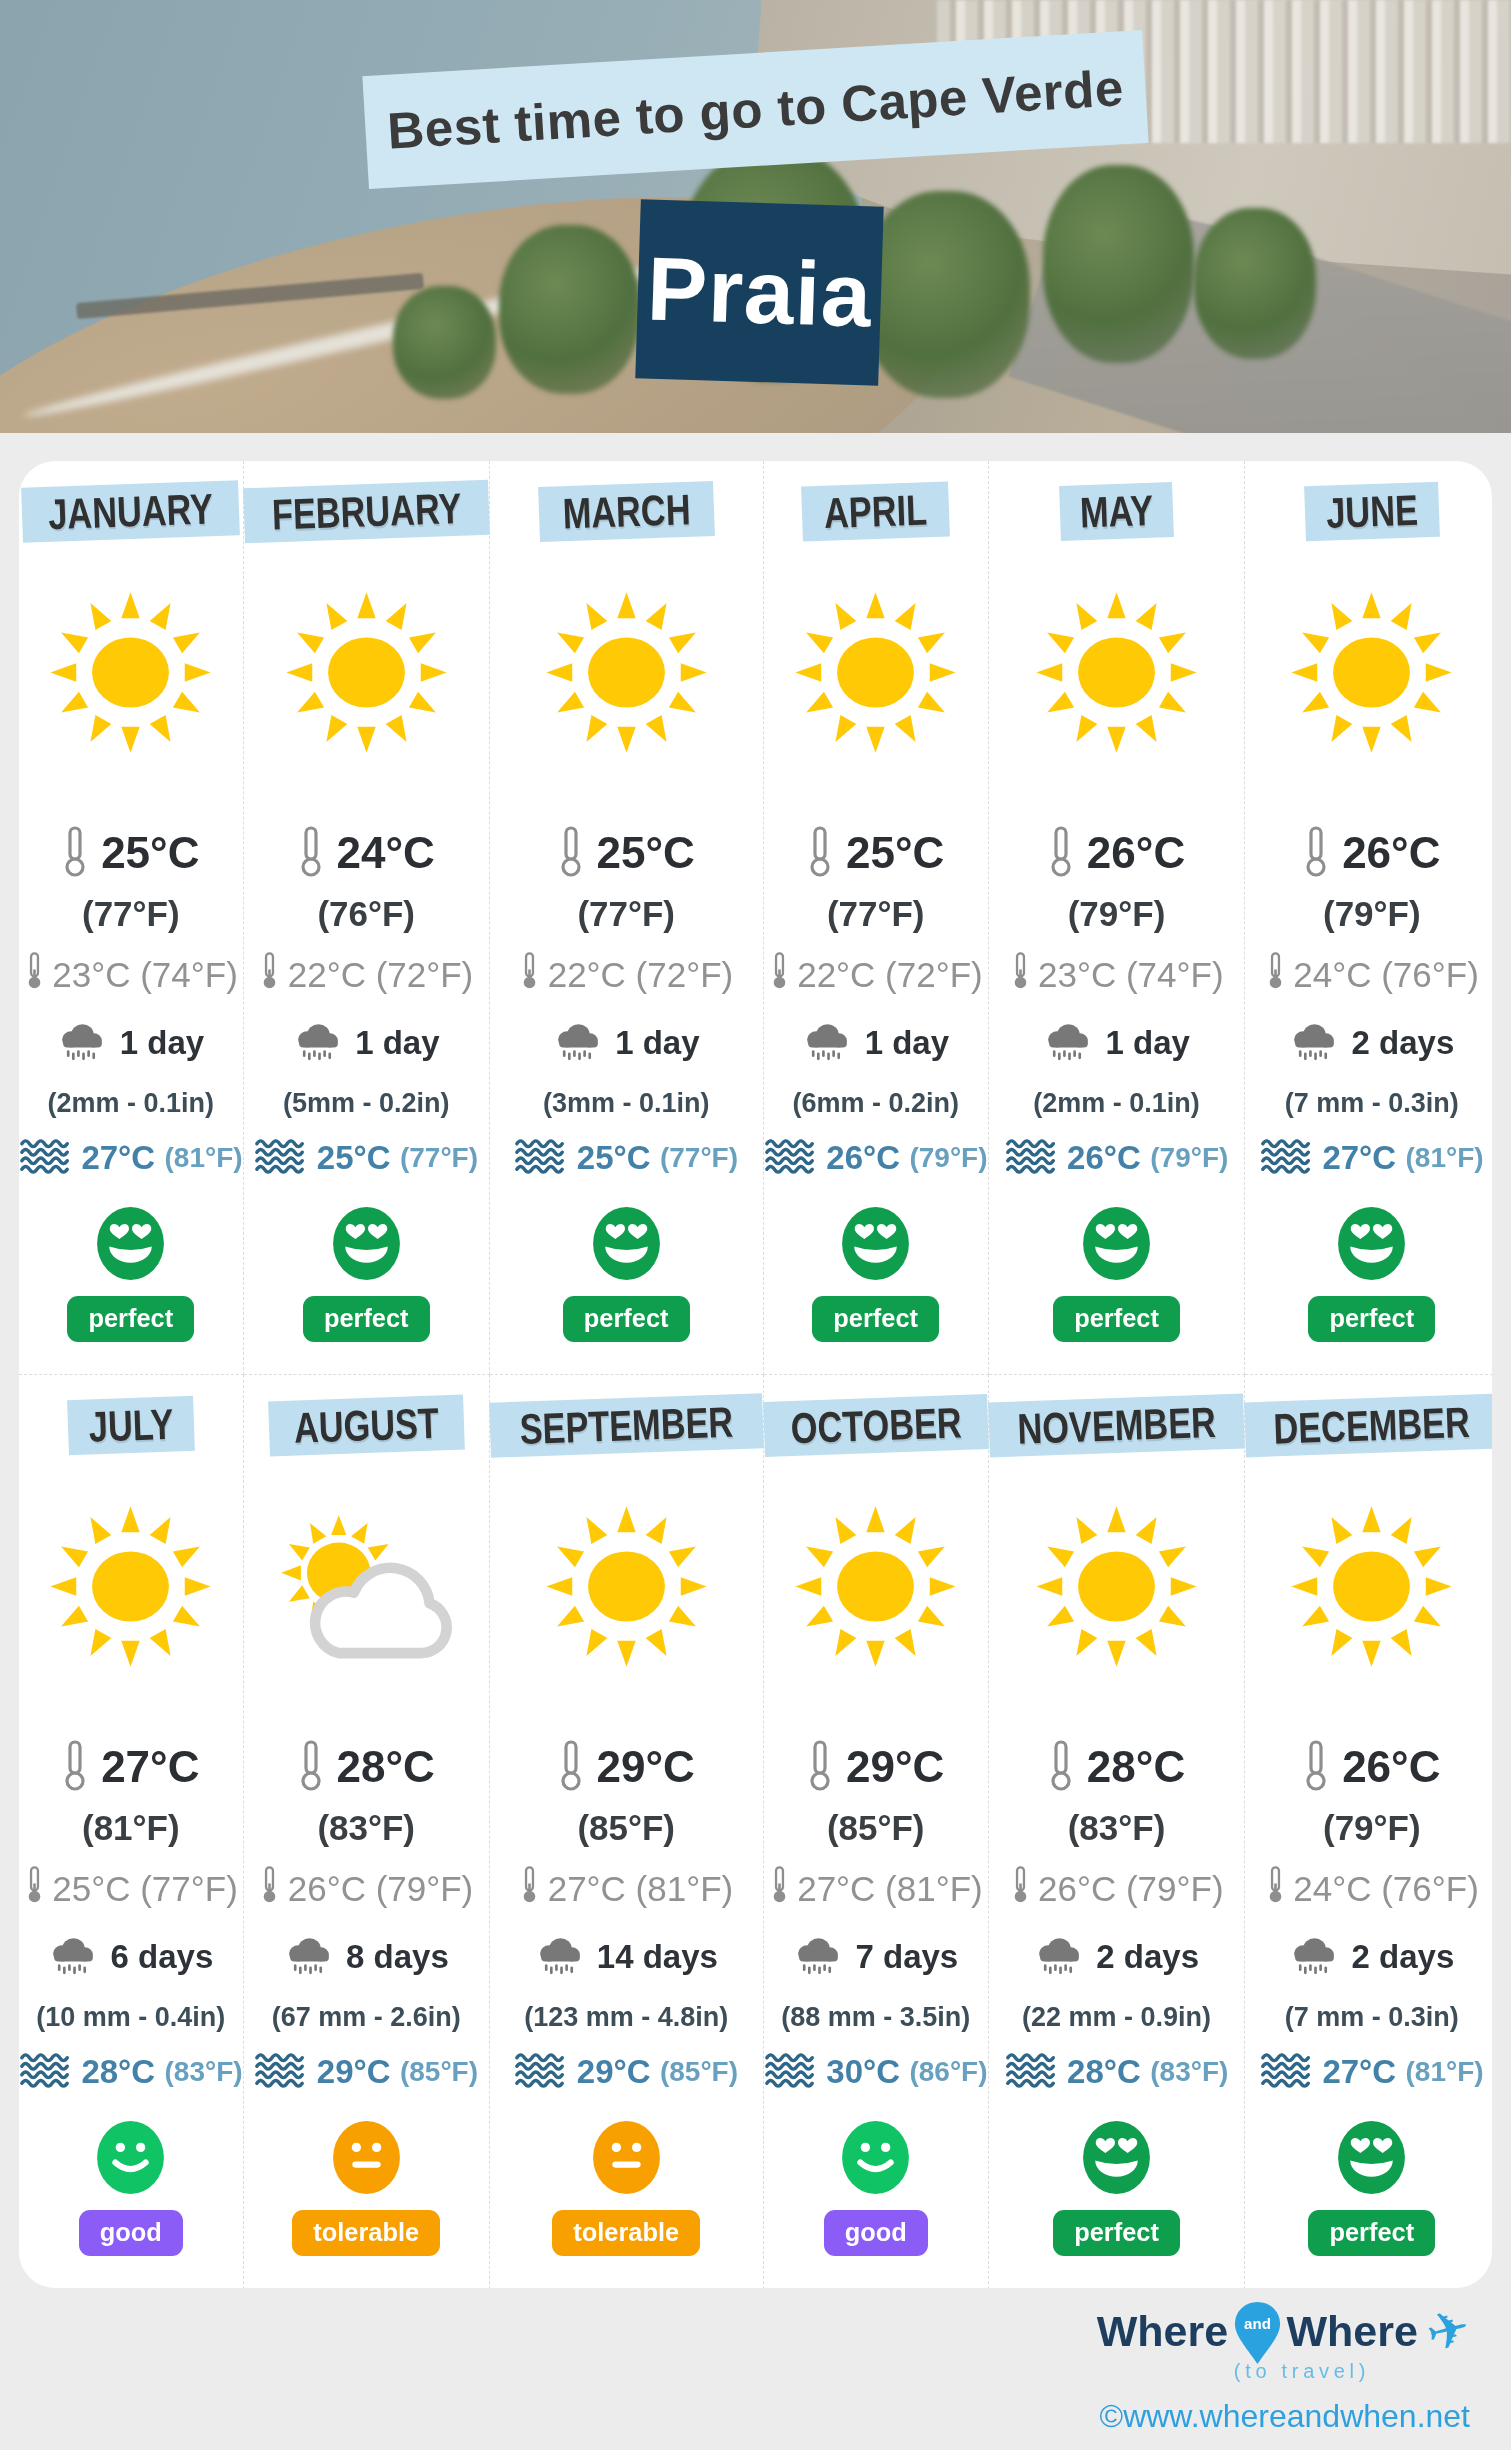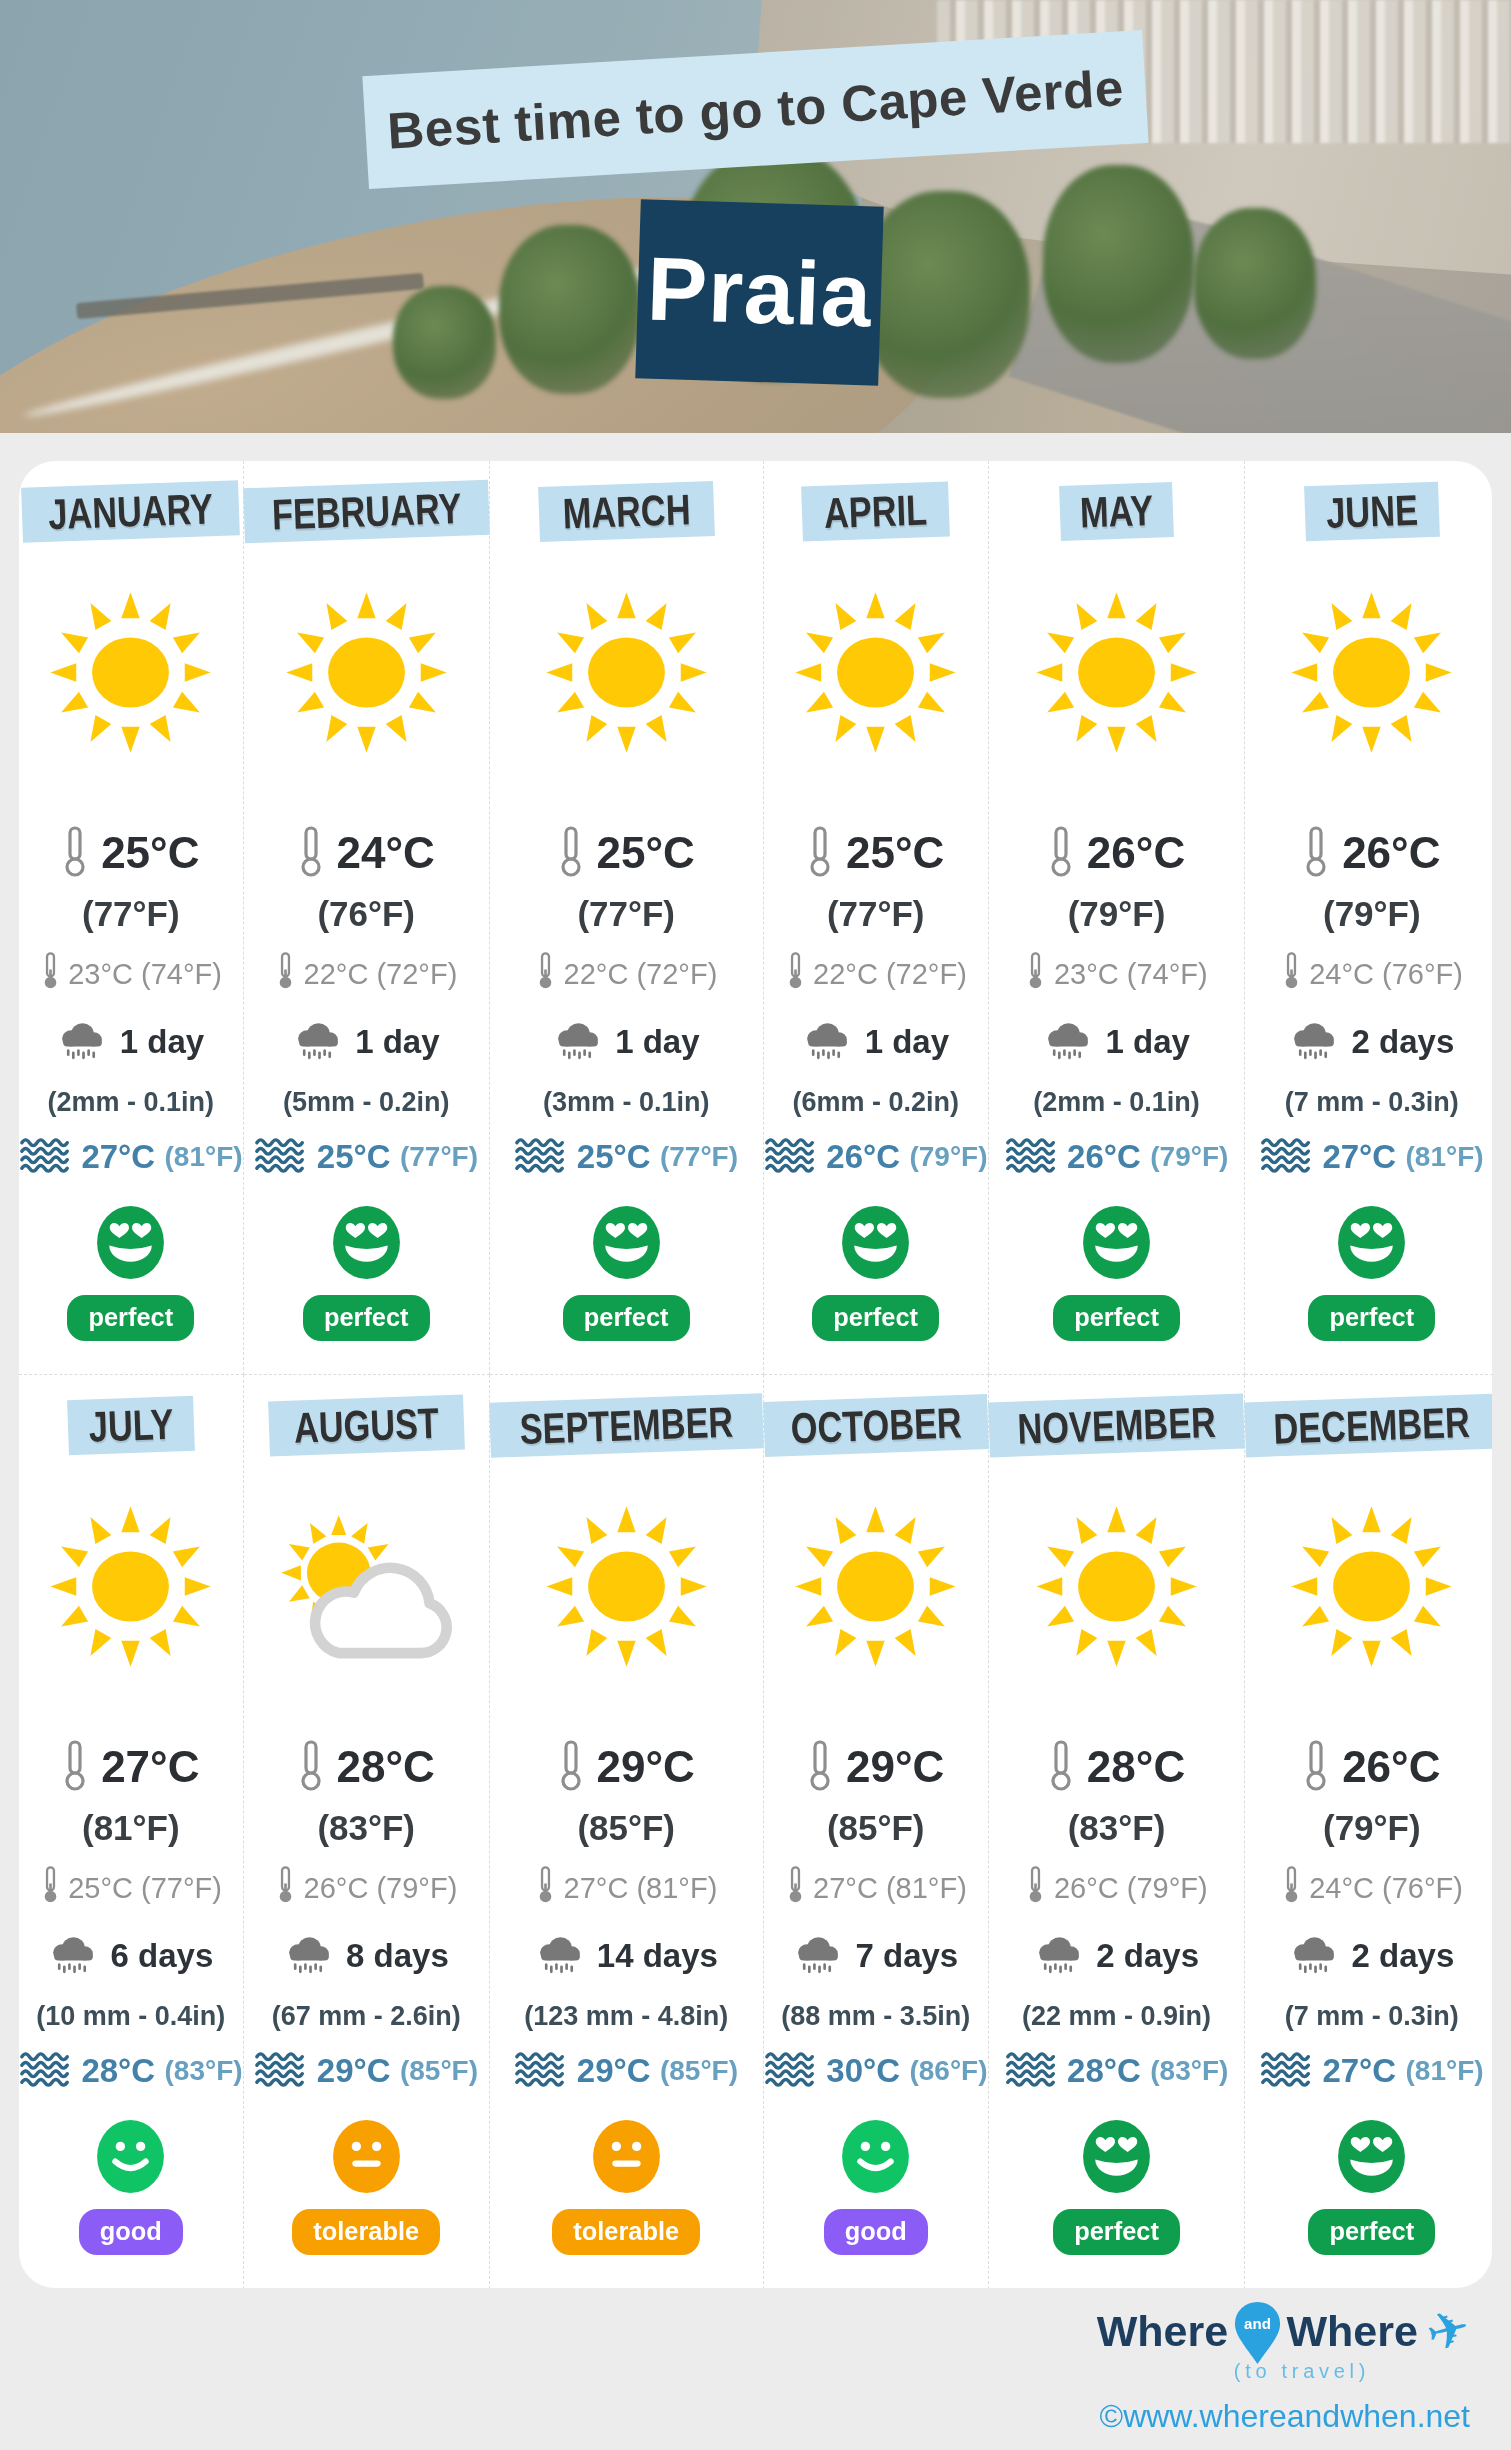--- a/index.html
+++ b/index.html
@@ -45,35 +45,35 @@
   .month-label span{display:inline-block;transform:scale(.88,1.1);}
 
   .weather-icon{height:169px;margin-top:49px;display:flex;align-items:center;justify-content:center;}
   .sun-svg{width:167px;height:167px;}
   .suncloud-svg{width:212px;height:155px;}
 
   .temp-row{margin-top:68px;display:flex;align-items:center;gap:13px;}
   .thermo-big{width:26px;height:53px;}
   .temp-c{font-size:44px;font-weight:700;color:#2b2f33;}
   .temp-f{margin-top:13px;font-size:35px;font-weight:600;color:#3a3f44;}
-  .min-row{margin-top:17px;display:flex;align-items:center;gap:7.5px;font-size:29px;color:#929292;}
+  .min-row{margin-top:17px;display:flex;align-items:center;gap:7.5px;font-size:35px;color:#929292;}
   .thermo-small{width:21px;height:40px;}
 
   .rain-row{margin-top:21px;display:flex;align-items:center;gap:11.3px;}
   .cloud-svg{width:51px;height:43px;}
   .rain-days{font-size:33px;font-weight:700;color:#2d3338;}
   .rain-amt{margin-top:22px;font-size:27px;font-weight:600;color:#3d4e58;}
 
   .sea-row{margin-top:19px;display:flex;align-items:center;gap:9.4px;}
   .waves-svg{width:53px;height:38px;}
   .sea-c{font-size:33px;font-weight:600;color:#4381a8;}
   .sea-f{font-size:28px;font-weight:600;color:#68a0bf;}
 
   .face{margin-top:24.5px;width:77px;height:81px;}
-  .badge{margin-top:11.3px;color:#fff;font-size:25.4px;font-weight:700;padding:8.5px 21px;border-radius:18px;}
+  .badge{margin-top:11.3px;color:#fff;font-size:25.4px;font-weight:700;padding:8.5px 21px;border-radius:11px;}
   .rating-perfect .badge{background:#0f9d4e;}
   .rating-good .badge{background:#8b5cf6;}
   .rating-tolerable .badge{background:#f7a000;}
 
   
   .footer{position:absolute;right:41px;top:2301px;text-align:right;}
   .brand-line{position:relative;display:flex;align-items:flex-start;justify-content:space-between;}
   .brand-where,.brand-when{font-size:43px;font-weight:700;color:#1d3e5e;line-height:60px;}
   .pin-wrap{width:49px;height:66px;margin:0 4.7px;}
   .plane{font-size:51px;color:#2ba2e0;transform:rotate(-14deg);margin-left:9.4px;line-height:60px;}

